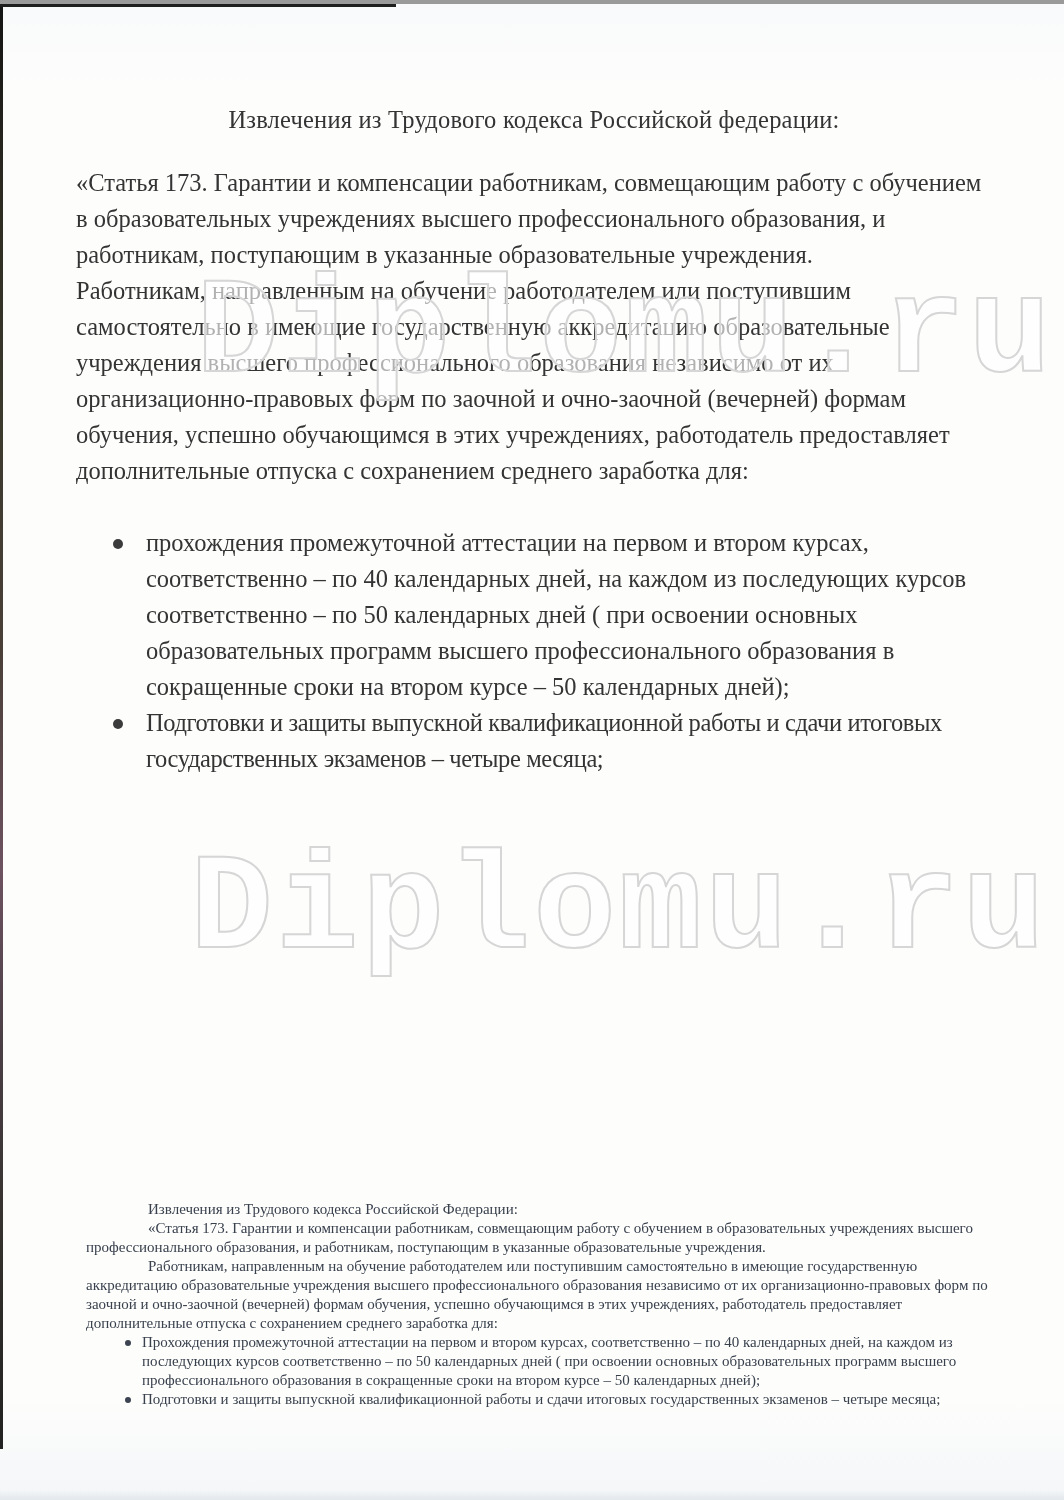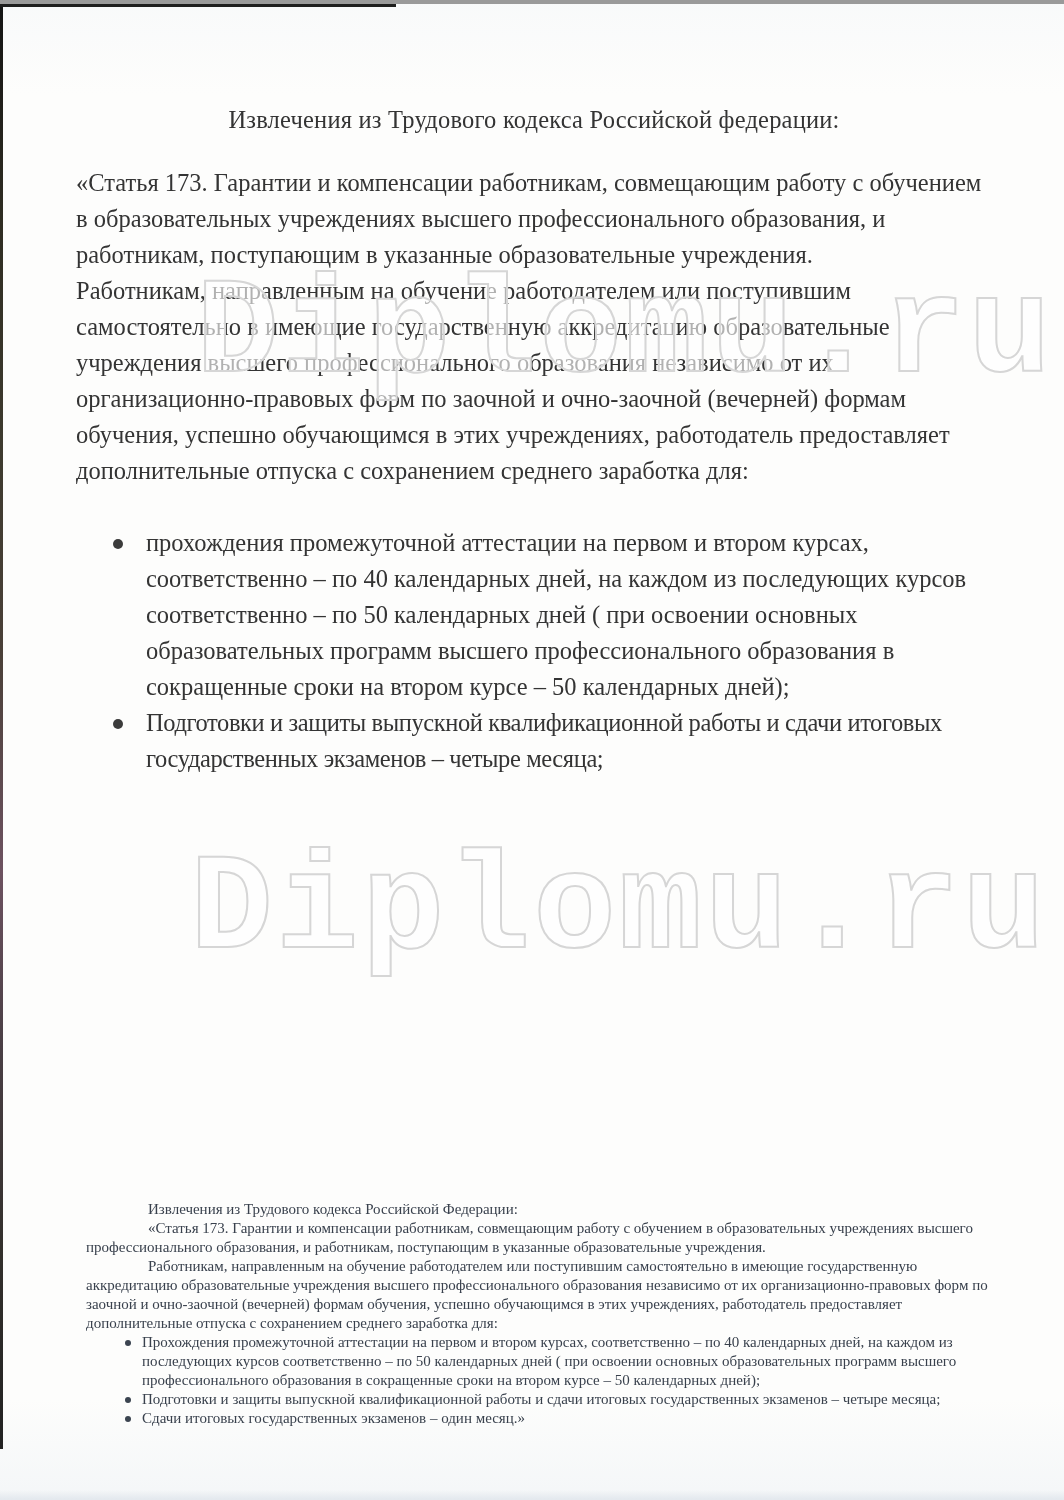--- a/index.html
+++ b/index.html
@@ -105,17 +105,16 @@
   <div class="watermark wm-1">Diplomu.ru</div>
   <div class="watermark wm-2">Diplomu.ru</div>
 
   <div class="small-copy">
     <p>Извлечения из Трудового кодекса Российской Федерации:</p>
     <p>«Статья 173. Гарантии и компенсации работникам, совмещающим работу с обучением в образовательных учреждениях высшего профессионального образования, и работникам, поступающим в указанные образовательные учреждения.</p>
     <p>Работникам, направленным на обучение работодателем или поступившим самостоятельно в имеющие государственную аккредитацию образовательные учреждения высшего профессионального образования независимо от их организационно-правовых форм по заочной и очно-заочной (вечерней) формам обучения, успешно обучающимся в этих учреждениях, работодатель предоставляет дополнительные отпуска с сохранением среднего заработка для:</p>
     <ul class="small-bullets">
       <li>Прохождения промежуточной аттестации на первом и втором курсах, соответственно – по 40 календарных дней, на каждом из последующих курсов соответственно – по 50 календарных дней ( при освоении основных образовательных программ высшего профессионального образования в сокращенные сроки на втором курсе – 50 календарных дней);</li>
       <li>Подготовки и защиты выпускной квалификационной работы и сдачи итоговых  государственных экзаменов – четыре месяца;</li>
-      <li>Сдачи итоговых государственных экзаменов – один месяц.»</li>
     </ul>
   </div>
 
 </div>
 
 </body></html>

